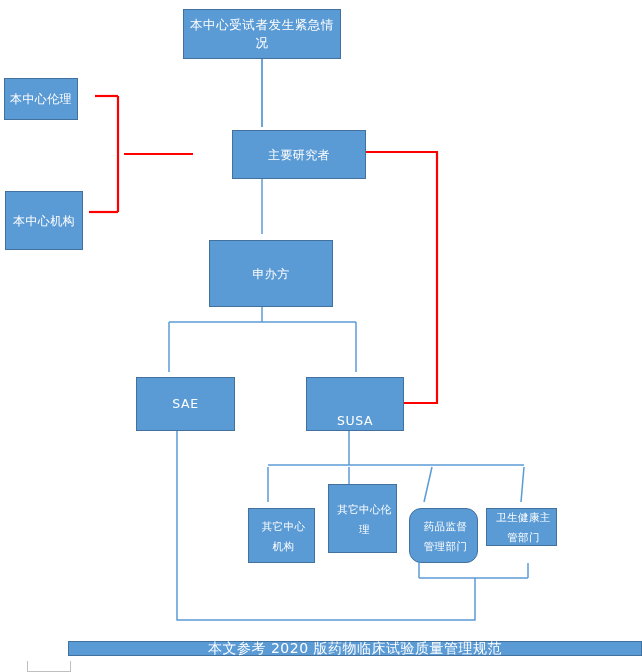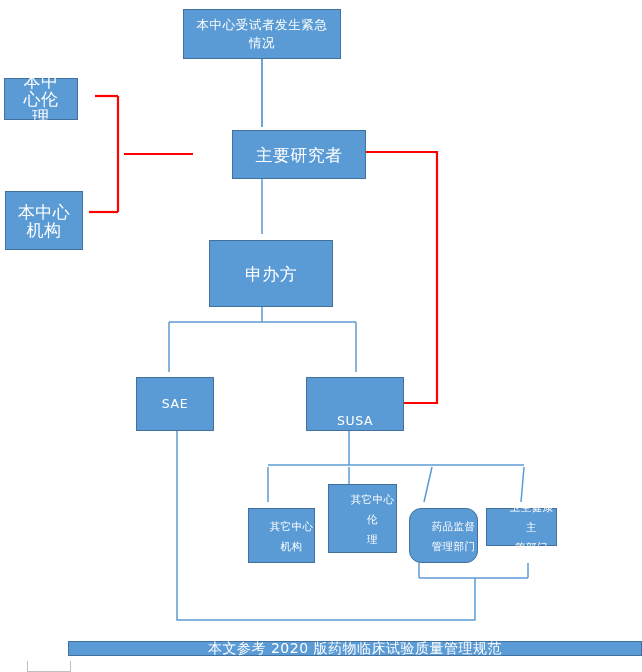--- a/index.html
+++ b/index.html
@@ -23,29 +23,29 @@
   .node {
     position: absolute;
     box-sizing: border-box;
     background: #5B9BD5;
     border: 1px solid #41719C;
     color: #ffffff;
     display: flex;
     align-items: center;
     justify-content: center;
     text-align: center;
-    font-size: 17px;
+    font-size: 12px;
     line-height: 18px;
     letter-spacing: 0.4px;
     z-index: 5;
   }
   .node span {
     display: block;
     width: 100%;
-    padding: 0 10px;
+    padding: 0 2px;
   }
   .node.two-line {
     font-size: 10.5px;
     line-height: 20px;
   }
   .node.ascii {
     font-size: 12.5px;
     letter-spacing: 0.6px;
   }
   .caption-bar {
@@ -155,21 +155,21 @@
 </div>
 
 <div class="node" style="left:196px; top:130px; width:134px; height:49px;margin-left:36px;">
   <span>主要研究者</span>
 </div>
 
 <div class="node" style="left:209px; top:240px; width:124px; height:67px;">
   <span>申办方</span>
 </div>
 
-<div class="node ascii" style="left:136px; top:377px; width:78px; height:54px;">
+<div class="node ascii" style="left:136px; top:377px; width:99px; height:54px;">
   <span>SAE</span>
 </div>
 
 <div class="node ascii" style="left:306px; top:377px; width:98px; height:54px;align-items:flex-end;">
   <span>SUSA</span>
 </div>
 
 <div class="node two-line" style="left:248px; top:508px; width:67px; height:55px;">
   <span>
     <span>其它中心</span>

